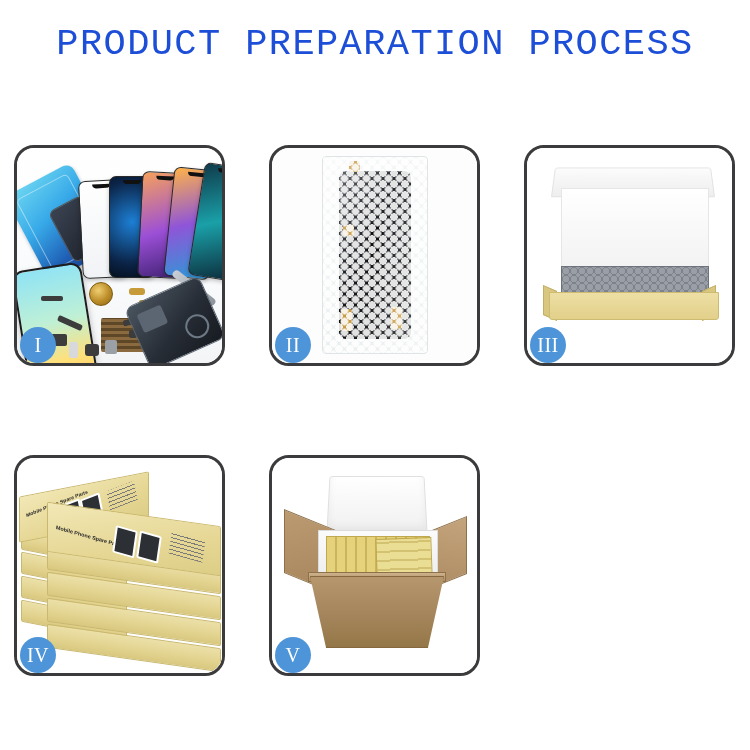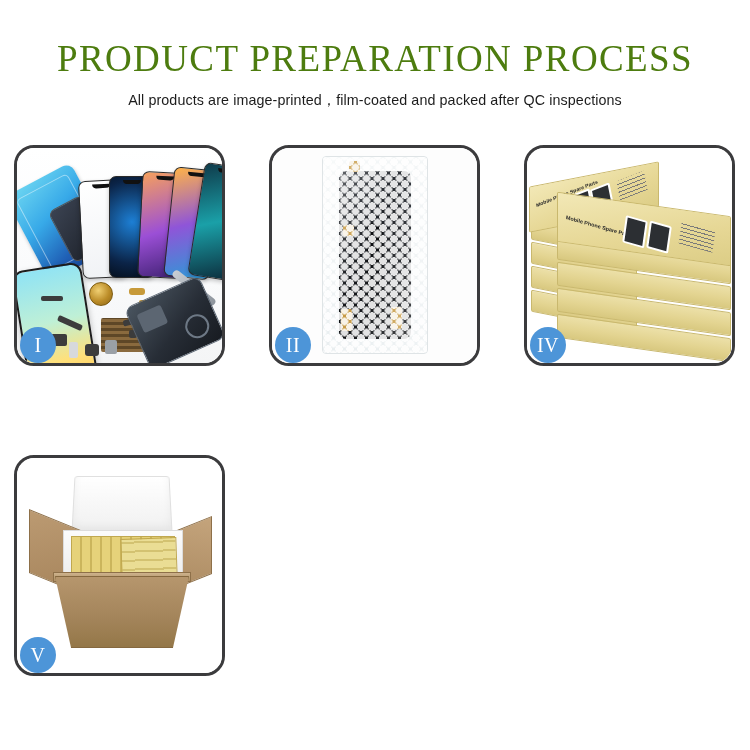--- a/index.html
+++ b/index.html
@@ -17,26 +17,26 @@
 
   
   .header {
     position: absolute;
     left: 0; top: 0;
     width: 750px;
     text-align: center;
   }
   .main-title {
     margin: 0;
-    padding-top: 40px;
+    padding-top: 25px;
     font-size: 37px;
     font-weight: 400;
     letter-spacing: 1.4px;
-    color: #4d7c0f;
-    font-family: Liberation Serif, serif;
+    color: #1d4ed8;
+    font-family: Liberation Mono, monospace;
     line-height: 1.05;
   }
   .sub-title {
     margin: 0;
     padding-top: 12px;
     font-size: 14.3px;
     font-weight: 400;
     letter-spacing: 0.1px;
     color: #1c1c1c;
     font-family: "Liberation Sans", sans-serif;
@@ -367,21 +367,20 @@
     background:#b08e62; border:1px solid #96784f; border-radius:1px;
   }
 
   .sr { position:absolute; width:1px; height:1px; overflow:hidden; clip:rect(0 0 0 0); }
 </style>
 </head>
 <body>
 
 <header class="header">
   <h1 class="main-title">PRODUCT PREPARATION PROCESS</h1>
-  <p class="sub-title">All products are image-printed，film-coated and packed after QC inspections</p>
 </header>
 
 <main class="grid">
 
   <section class="panel">
     <div class="panel-inner p1">
       <div class="film"></div>
       <div class="film-phone"></div>
 
       <div class="fan">
@@ -436,20 +435,32 @@
         <span class="bw-tape" style="left:18px;top:152px;height:22px;"></span>
         <span class="bw-tape" style="left:68px;top:150px;height:22px;"></span>
         <div class="bubbles"></div>
         <div class="bw-sheen"></div>
       </div>
       <span class="sr">Part sealed in bubble wrap bag</span>
     </div>
     <span class="badge">II</span>
   </section>
 
+  <section class="panel">
+    <div class="panel-inner p3">
+      <div class="b3-lid"></div>
+      <div class="b3-foam"></div>
+      <div class="b3-bubble"></div>
+      <div class="b3-side-l"></div>
+      <div class="b3-side-r"></div>
+      <div class="b3-front"></div>
+      <span class="sr">Bubble-wrapped parts placed in kraft box with foam</span>
+    </div>
+    <span class="badge">III</span>
+  </section>
 
   <section class="panel">
     <div class="panel-inner p4">
       <div class="stack">
 
         <div class="kbox" style="left:2px;top:48px;width:104px;height:20px;transform:skewY(11deg);"></div>
         <div class="kbox" style="left:2px;top:72px;width:104px;height:20px;transform:skewY(11deg);"></div>
         <div class="kbox" style="left:2px;top:96px;width:104px;height:20px;transform:skewY(11deg);"></div>
         <div class="kbox" style="left:2px;top:120px;width:104px;height:20px;transform:skewY(11deg);"></div>
         <div class="kbox" style="left:2px;top:144px;width:104px;height:20px;transform:skewY(11deg);"></div>

